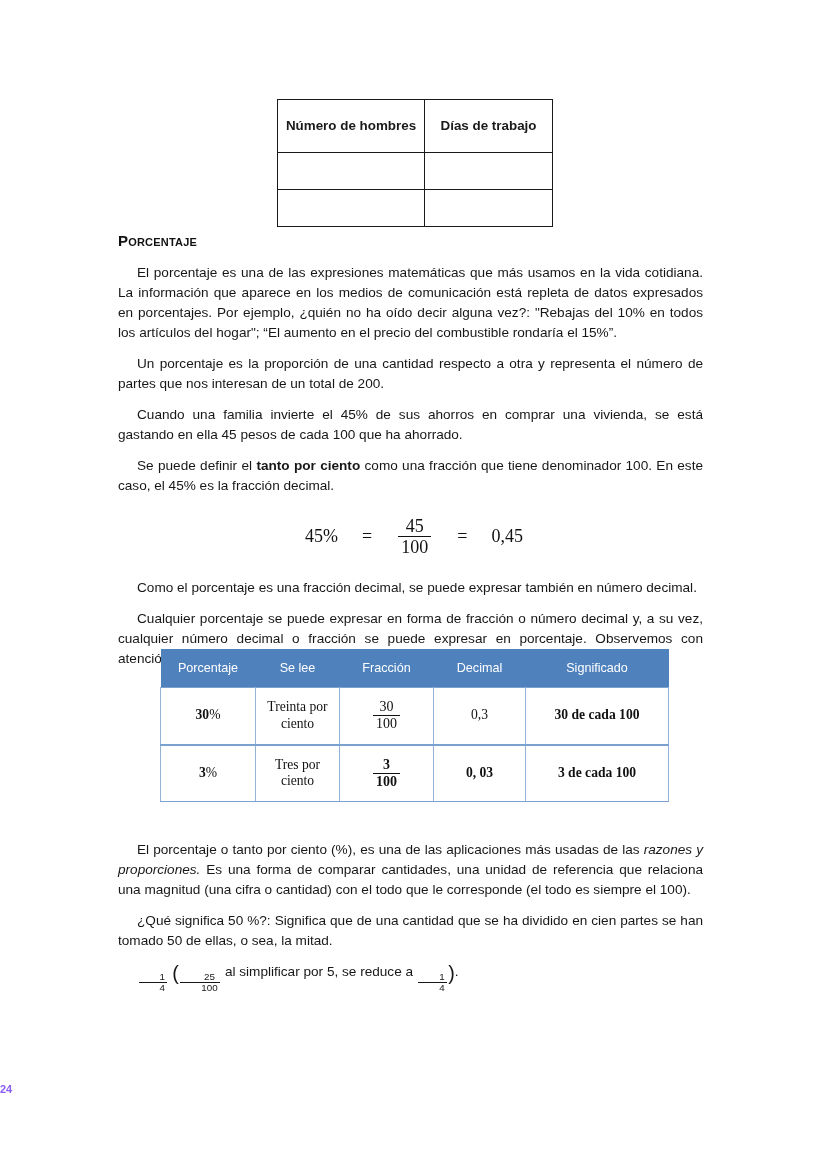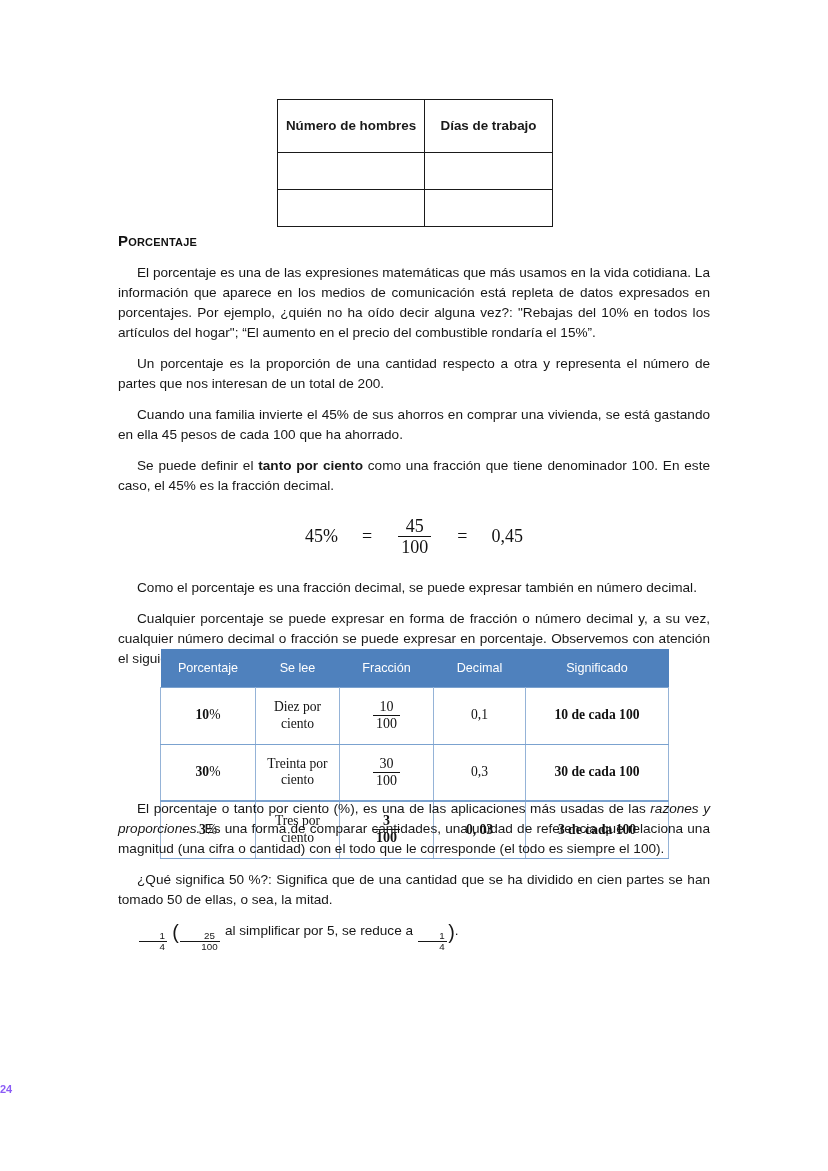--- a/index.html
+++ b/index.html
@@ -63,21 +63,21 @@
     font-weight: bold;
     font-variant: small-caps;
     letter-spacing: 0.2px;
     margin: 0 0 14px 0;
     color: #111;
   }
   p.para {
     font-size: 13.6px;
     line-height: 1.47;
     text-align: justify;
-    margin: 0 0 11px 0;
+    margin: 0 7px 11px 0;
     text-indent: 19px;
     color: #171717;
     hyphens: none;
   }
   b.bold { font-weight: bold; }
   i.ital { font-style: italic; }
 
   
   .formula {
     text-align: center;
@@ -158,21 +158,21 @@
   .pct-sym { font-weight: normal; }
   td .frac { font-size: 14px; }
   td.sig { font-weight: bold; font-size: 13.4px; }
   td.dec { font-size: 13.4px; }
   td.dec.b { font-weight: bold; }
 
   
   .content-bottom {
     position: absolute;
     left: 118px;
-    top: 799px;
+    top: 840px;
     width: 592px;
   }
 
   
   .ifrac {
     display: inline-flex;
     flex-direction: column;
     align-items: center;
     vertical-align: -0.45em;
     line-height: 1.0;
@@ -266,32 +266,20 @@
       <thead>
         <tr>
           <th>Porcentaje</th>
           <th>Se lee</th>
           <th>Fracción</th>
           <th>Decimal</th>
           <th>Significado</th>
         </tr>
       </thead>
       <tbody>
-        <tr>
-          <td><span class="pct-num">10</span><span class="pct-sym">%</span></td>
-          <td>Diez por ciento</td>
-          <td>
-            <span class="frac">
-              <span class="num">10</span>
-              <span class="den">100</span>
-            </span>
-          </td>
-          <td class="dec">0,1</td>
-          <td class="sig">10 de cada 100</td>
-        </tr>
         <tr>
           <td><span class="pct-num">30</span><span class="pct-sym">%</span></td>
           <td>Treinta por ciento</td>
           <td>
             <span class="frac">
               <span class="num">30</span>
               <span class="den">100</span>
             </span>
           </td>
           <td class="dec">0,3</td>

